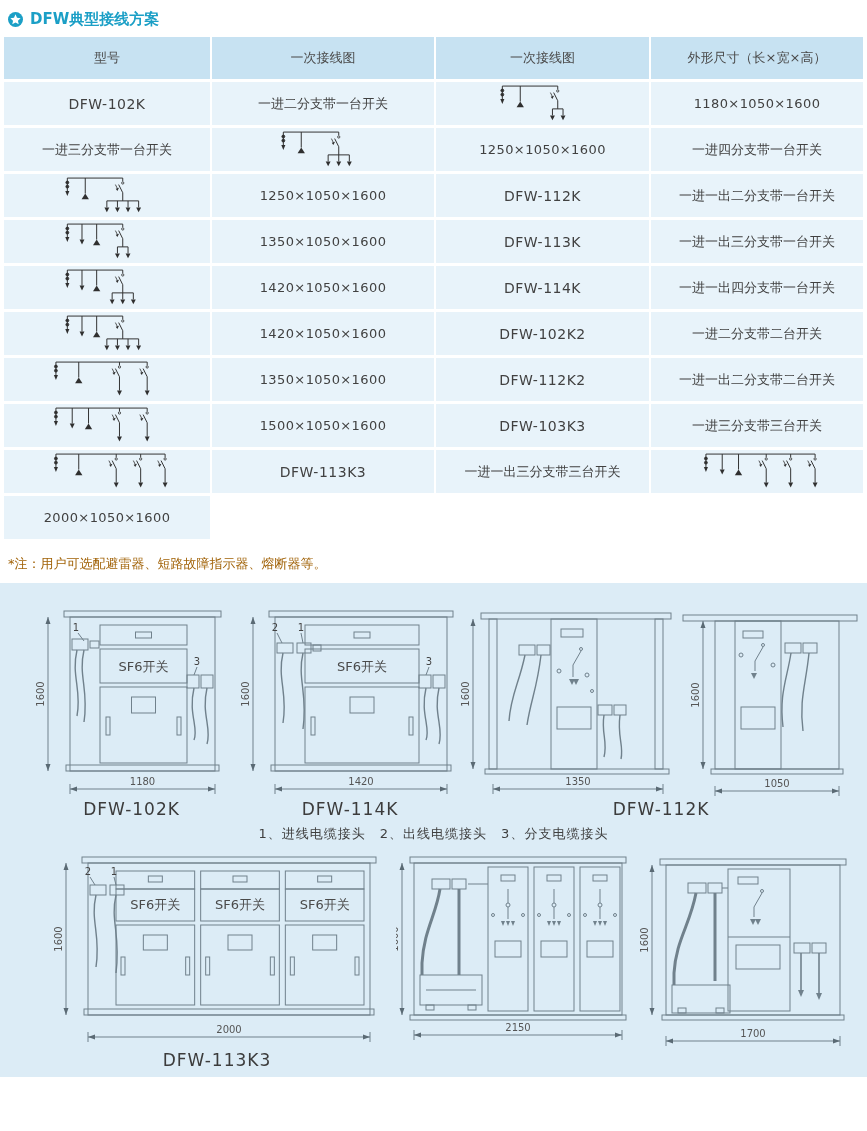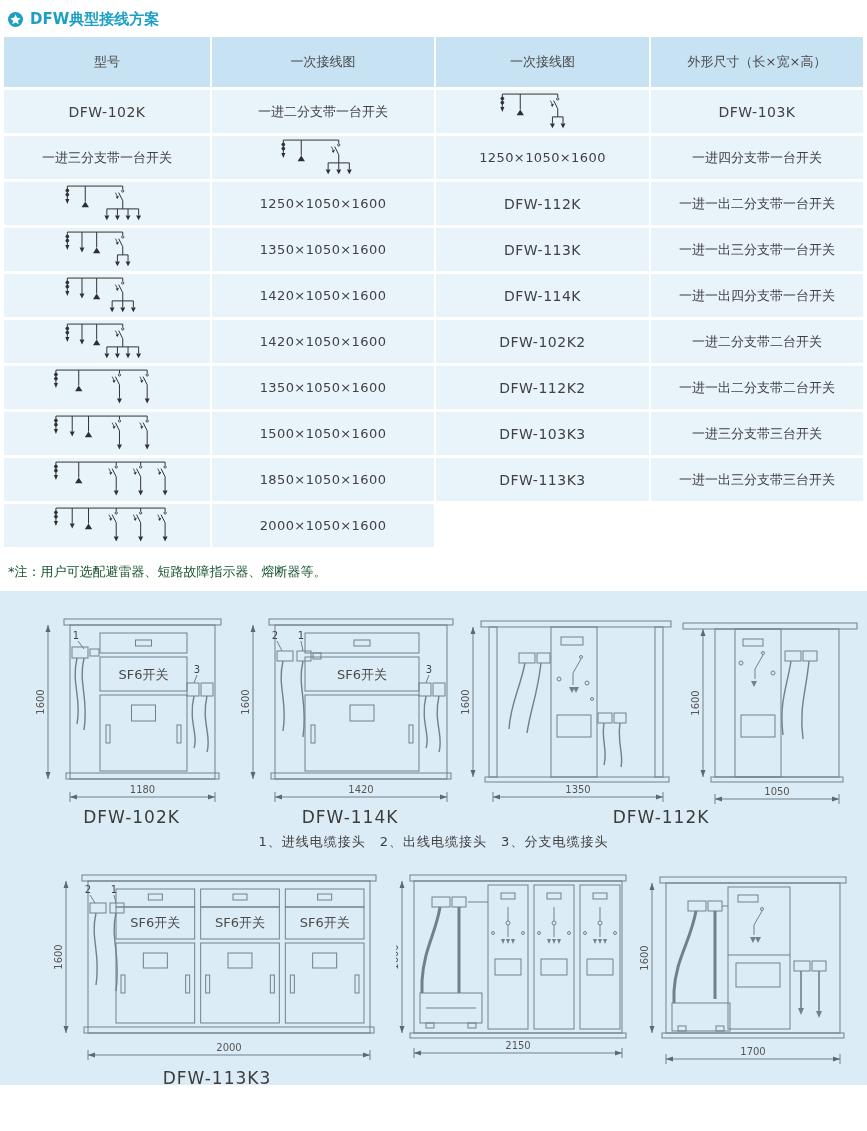--- a/index.html
+++ b/index.html
@@ -3,38 +3,38 @@
 <meta charset="utf-8">
 <style>
   *{margin:0;padding:0;box-sizing:border-box}
   html,body{background:#fff}
   body{width:867px;height:1131px;overflow:hidden;font-family:"DejaVu Sans","Liberation Sans",sans-serif;color:#414141}
   .page{width:867px;height:1131px;position:relative}
   .sec-head{display:flex;align-items:center;gap:7px;padding:10px 17px 8px 8px;font-size:15px;font-weight:600;color:#1b9fc6}
   .sec-head svg{display:block}
   
   .wtable{display:grid;grid-template-columns:206px 222px 213px 212px;column-gap:2px;row-gap:3px;padding:0 4px;background:#fff}
-  .th{background:#c7e2f2;height:50px;display:flex;align-items:center;justify-content:center;font-size:13px;color:#4a4a4a}
+  .th{background:#c7e2f2;height:42px;display:flex;align-items:center;justify-content:center;font-size:13px;color:#4a4a4a}
   .td{background:#e8f3fa;height:43px;display:flex;align-items:center;justify-content:center}
   .td.model{font-size:14px;letter-spacing:.5px}
   .td.desc{font-size:13px}
   .td.dim{font-size:13px;letter-spacing:.4px}
   .oneline{height:44px}
   
-  .note{font-size:13px;color:#14532d;padding:16px 0 4px 8px}
+  .note{font-size:13px;color:#a16207;padding:16px 0 4px 8px}
   .panel{margin-top:6px;width:867px;height:494px;background:#dcecf6;overflow:hidden;padding-top:16px}
   .draw-row{display:flex;align-items:flex-start}
   .draw-row.top{padding-left:34px}
   .draw-row.top .g1{margin-right:10px}
   .draw-row.bot{padding-left:52px;margin-top:2px}
   .draw-row.bot .g1{margin-right:14px}
   .dgroup{display:flex;flex-direction:column;align-items:center}
   .dpair{display:flex;align-items:flex-start}
   .dlabel{font-size:17px;color:#3c3c3c;letter-spacing:1px;height:22px;line-height:20px}
-  .caption{font-size:13px;color:#3f3f3f;text-align:center;margin:4px 0 12px 0;letter-spacing:1px}
+  .caption{font-size:13px;color:#3f3f3f;text-align:center;margin:4px 0 2px 0;letter-spacing:1px}
   svg text{font-family:"DejaVu Sans","Liberation Sans",sans-serif}
 </style>
 </head>
 <body>
 
 <div class="page">
 
   <div class="sec-head">
     <svg width="15" height="15" viewBox="0 0 14 14">
       <circle cx="7" cy="7" r="7" fill="#1b9fc6"></circle>
@@ -66,22 +66,22 @@
           <line x1="95" y1="13" x2="97.5" y2="18" stroke="#2f2f2f" stroke-width="1"></line>
           <polygon points="95.4,18 99.4,17 97.4,21" fill="#2f2f2f"></polygon>
           <line x1="104" y1="23" x2="104" y2="33" stroke="#2f2f2f" stroke-width="1.2"></line>
           <line x1="97.5" y1="33" x2="110.5" y2="33" stroke="#2f2f2f" stroke-width="1.2"></line>
           <line x1="97.5" y1="33" x2="97.5" y2="41" stroke="#2f2f2f" stroke-width="1.2"></line>
           <polygon points="94.5,41 100.5,41 97.5,47" fill="#2f2f2f"></polygon>
           <line x1="110.5" y1="33" x2="110.5" y2="41" stroke="#2f2f2f" stroke-width="1.2"></line>
           <polygon points="107.5,41 113.5,41 110.5,47" fill="#2f2f2f"></polygon>
         </svg>
       </div>
-
-  <div class="td model">DFW-103K</div>
+  <div class="td dim">1180×1050×1600</div>
+
   <div class="td desc">一进三分支带一台开关</div>
   <div class="td diag">
         <svg viewBox="0 0 170 54" class="oneline">
           <line x1="36" y1="5" x2="104" y2="5" stroke="#2f2f2f" stroke-width="1.2"></line>
           <line x1="36" y1="5" x2="36" y2="21" stroke="#2f2f2f" stroke-width="1.2"></line>
           <circle cx="36" cy="10.5" r="1.8" fill="#2f2f2f" stroke="#2f2f2f" stroke-width="1"></circle>
           <circle cx="36" cy="15.5" r="1.8" fill="#2f2f2f" stroke="#2f2f2f" stroke-width="1"></circle>
           <polygon points="33.5,21 38.5,21 36,27" fill="#2f2f2f"></polygon>
           <line x1="58" y1="5" x2="58" y2="24" stroke="#2f2f2f" stroke-width="1.2"></line>
           <polygon points="58,24 53.5,31 62.5,31" fill="#2f2f2f"></polygon>
@@ -308,21 +308,20 @@
           <line x1="147" y1="13" x2="149.5" y2="18" stroke="#2f2f2f" stroke-width="1"></line>
           <polygon points="147.4,18 151.4,17 149.4,21" fill="#2f2f2f"></polygon>
           <line x1="96" y1="23" x2="96" y2="40" stroke="#2f2f2f" stroke-width="1.2"></line>
           <polygon points="93,40 99,40 96,46" fill="#2f2f2f"></polygon>
           <line x1="126" y1="23" x2="126" y2="40" stroke="#2f2f2f" stroke-width="1.2"></line>
           <polygon points="123,40 129,40 126,46" fill="#2f2f2f"></polygon>
           <line x1="156" y1="23" x2="156" y2="40" stroke="#2f2f2f" stroke-width="1.2"></line>
           <polygon points="153,40 159,40 156,46" fill="#2f2f2f"></polygon>
         </svg>
       </div>
-  <div class="td dim">1850×1050×1600</div>
 
   <div class="td model">DFW-113K3</div>
   <div class="td desc">一进一出三分支带三台开关</div>
   <div class="td diag">
         <svg viewBox="0 0 170 54" class="oneline">
           <line x1="22" y1="5" x2="156" y2="5" stroke="#2f2f2f" stroke-width="1.2"></line>
           <line x1="22" y1="5" x2="22" y2="21" stroke="#2f2f2f" stroke-width="1.2"></line>
           <circle cx="22" cy="10.5" r="1.8" fill="#2f2f2f" stroke="#2f2f2f" stroke-width="1"></circle>
           <circle cx="22" cy="15.5" r="1.8" fill="#2f2f2f" stroke="#2f2f2f" stroke-width="1"></circle>
           <polygon points="19.5,21 24.5,21 22,27" fill="#2f2f2f"></polygon>

